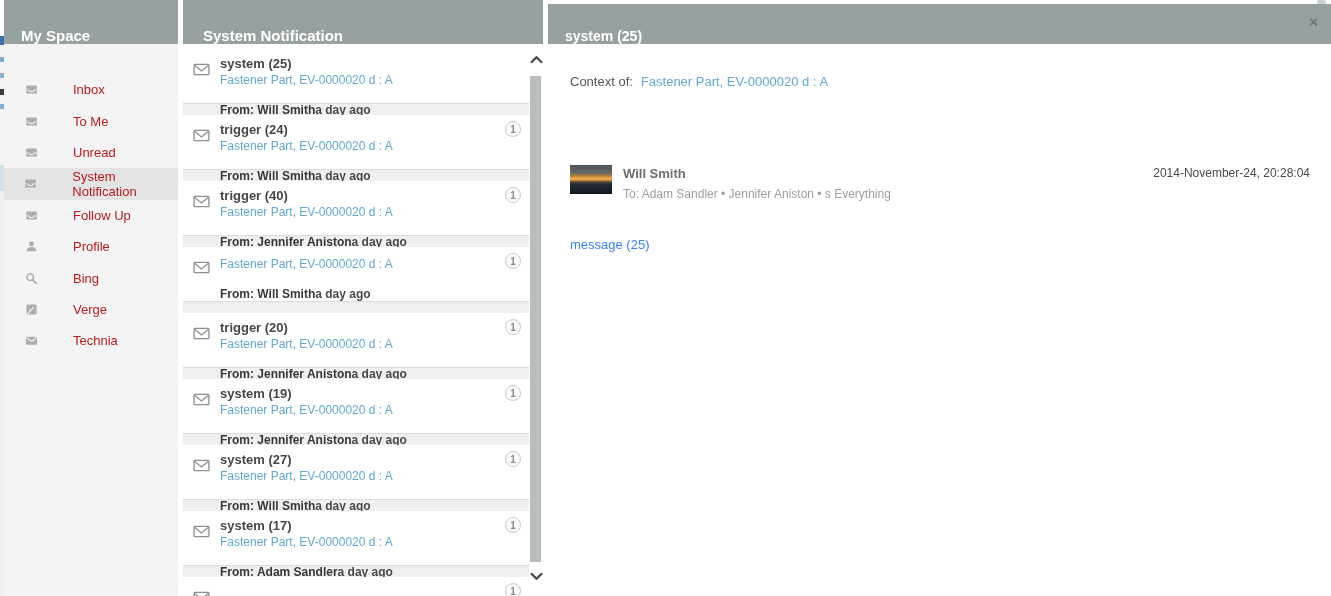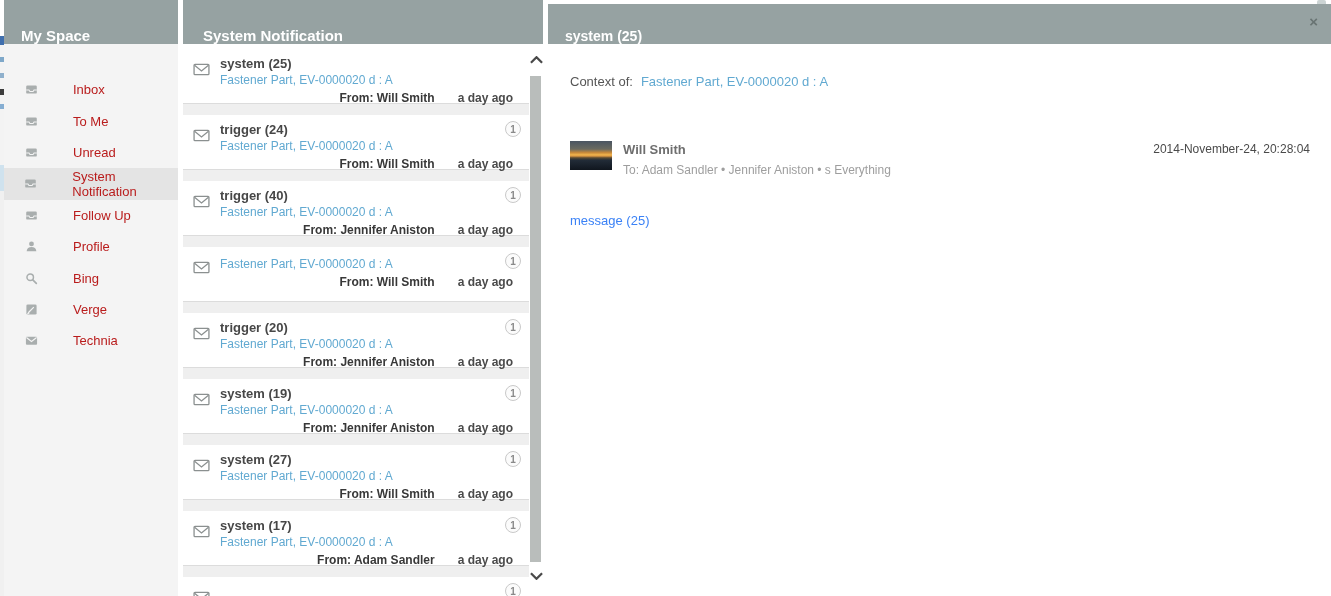--- a/index.html
+++ b/index.html
@@ -58,21 +58,21 @@
   }
   .msg-item {
     position:relative; height:55px; background:#fff;
     border-bottom:1px solid #dcdcdc; margin-bottom:11px;
     box-shadow:0 11px 0 #efefef;
     padding:8px 8px 0 37px; cursor:pointer;
   }
   .msg-icon { position:absolute; left:10px; top:13px; }
   .msg-title { font-size:13px; line-height:14px; font-weight:600; color:#474747; }
   .msg-link  { font-size:12px; line-height:13px; color:#61a9d1; margin-top:3px; cursor:pointer; }
-  .msg-bottom { display:flex; justify-content:flex-end; margin-top:4px; padding-right:8px;gap:23px; }
+  .msg-bottom { display:flex; justify-content:flex-start; margin-top:16px; padding-right:8px; }
   .msg-from { font-size:12px; font-weight:700; color:#383838; }
   .msg-time { font-size:12px; font-weight:700; color:#4a4a4a; }
   .badge {
     position:absolute; top:6px; right:8px;
     width:16px; height:16px; border-radius:50%;
     border:1px solid #c9c9c9; background:#fbfbfb;
     color:#8a8a8a; font-size:10px; font-weight:700;
     line-height:15px; text-align:center;
   }
 
@@ -87,21 +87,21 @@
   .detail-panel { position:absolute; left:548px; top:0; width:783px; height:596px; background:#fff; }
   .detail-panel .panel-header { margin-top:4px; height:40px; padding-left:17px; font-size:14px; font-weight:600; }
   .corner-tab { position:absolute; right:5px; top:0; width:9px; height:4px; background:#ccd4d4; border-radius:2px 2px 0 0; }
   .close-x {
     position:absolute; right:13px; top:15px;
     font-size:15px; font-weight:700; line-height:14px;
     color:#697473; cursor:pointer;
   }
   .context-row { padding:30px 0 0 22px; font-size:13px; color:#555; }
   .context-link { color:#61a9d1; margin-left:8px; cursor:pointer; }
-  .msg-head { position:relative; margin:52px 21px 0 22px; display:flex; }
+  .msg-head { position:relative; margin:76px 21px 0 22px; display:flex; }
   .avatar {
     width:42px; height:29px; flex:0 0 42px;
     background:linear-gradient(180deg,#4a5562 0%,#6a6a60 28%,#c8893a 40%,#f2b54d 48%,#d99540 52%,#5a4a33 58%,#222c38 66%,#10161e 100%);
   }
   .sender-block { margin-left:11px; padding-top:1px; }
   .sender-name { font-size:13px; font-weight:700; color:#6e6e6e; }
   .recipients { font-size:12px; color:#9e9e9e; margin-top:6px; }
   .timestamp { position:absolute; right:0; top:1px; font-size:12px; color:#4a4a4a; }
   .detail-body { margin:36px 0 0 22px; font-size:13px; color:#3b82f6; }
 </style>

